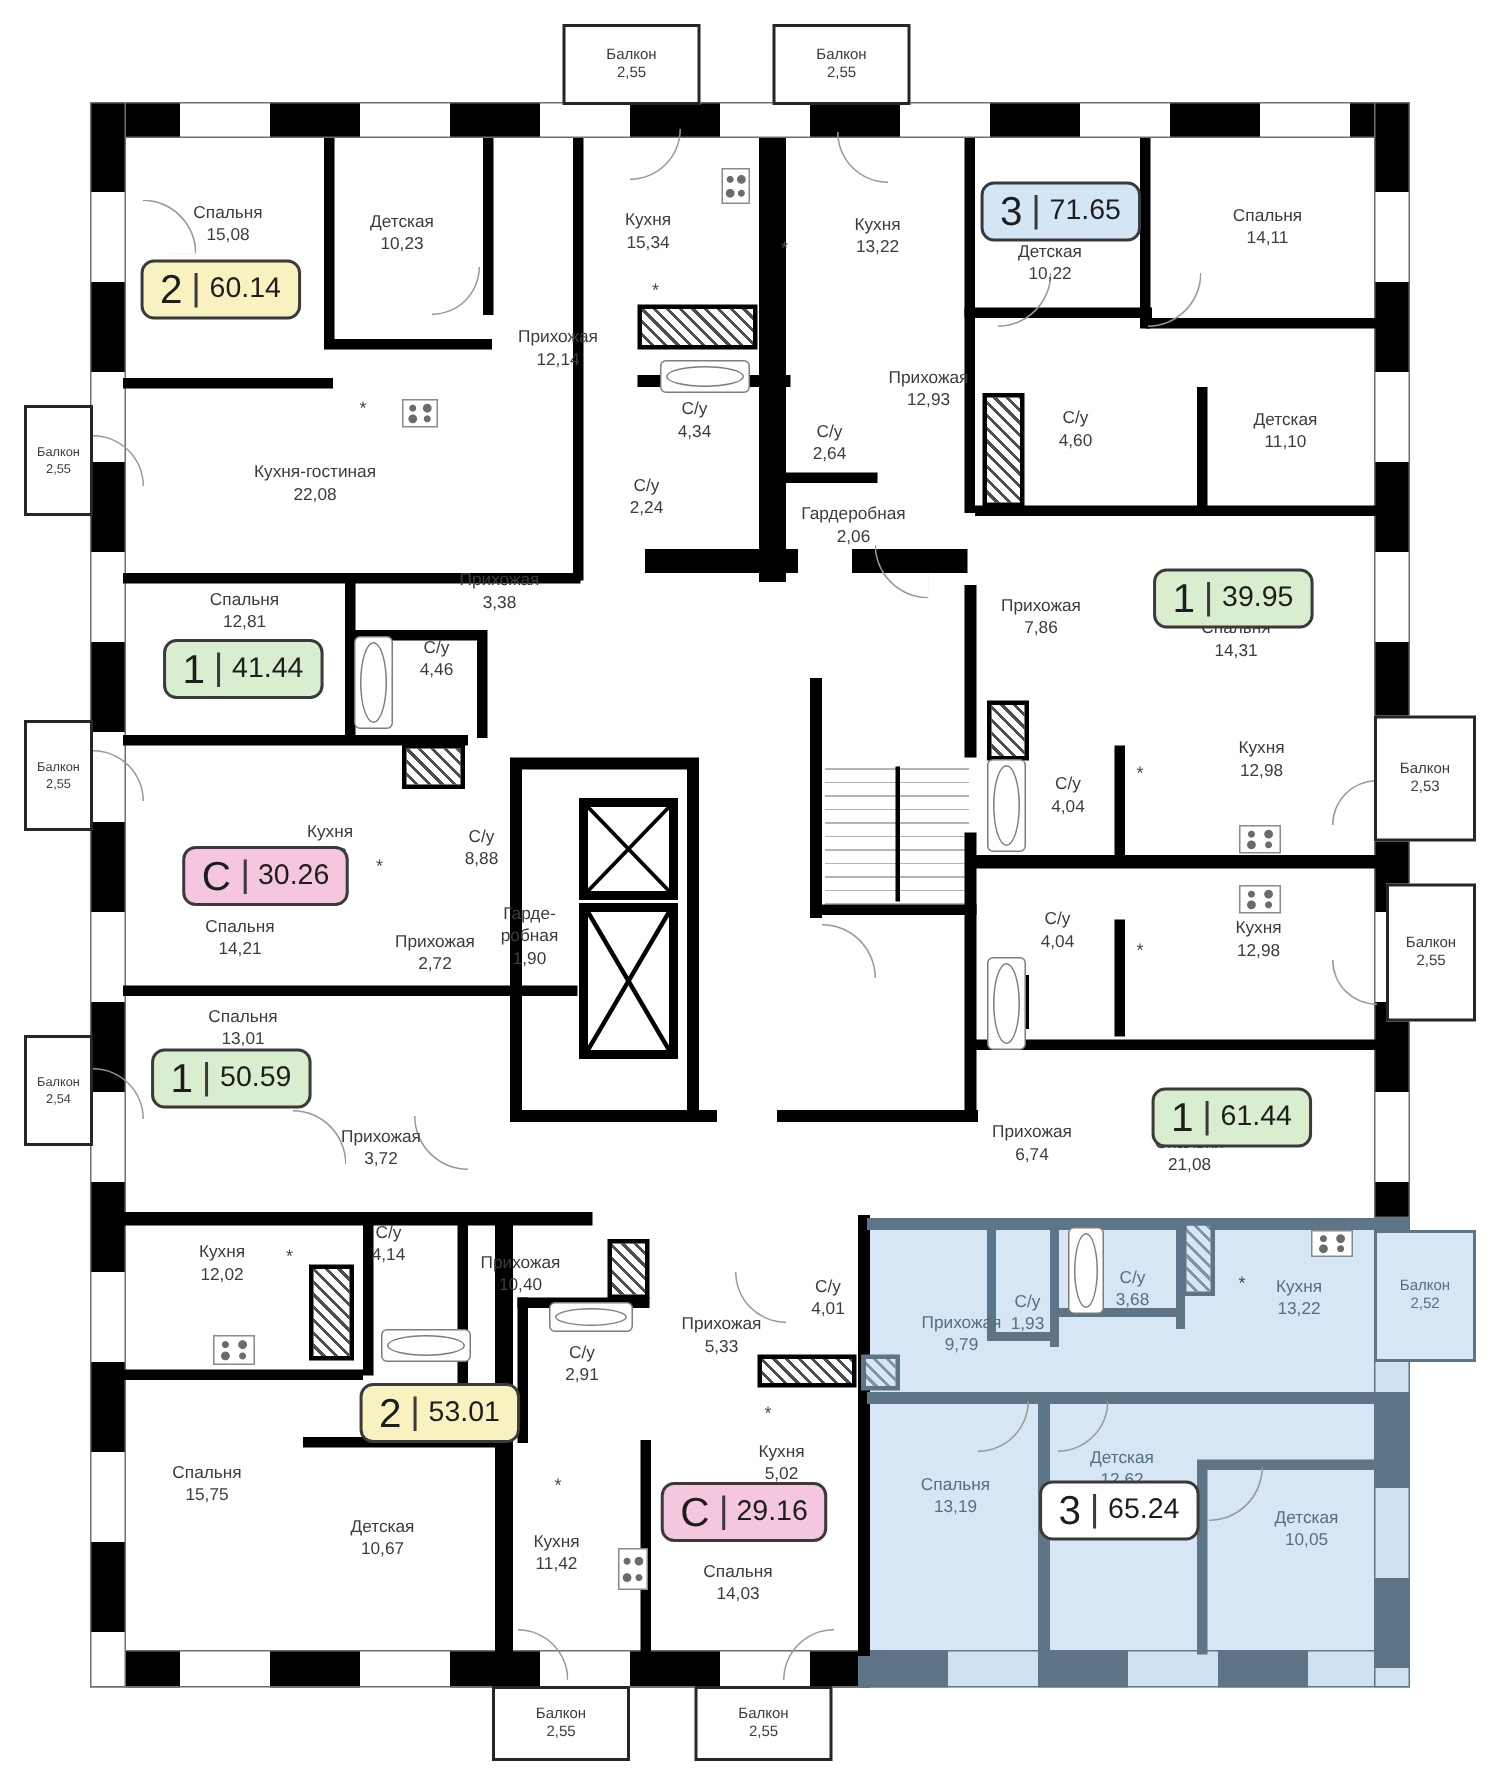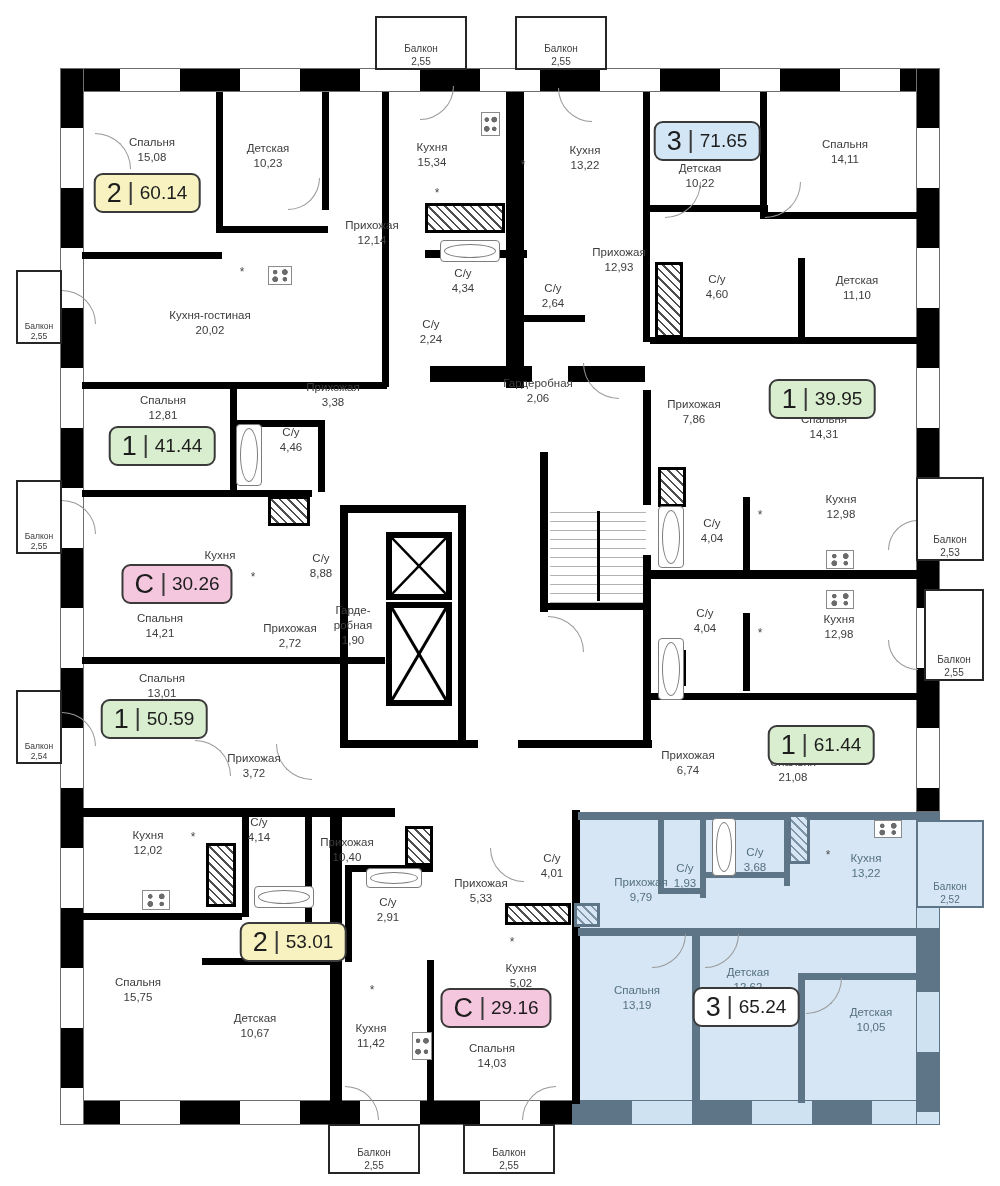--- a/index.html
+++ b/index.html
@@ -15,21 +15,21 @@
   .hatch{position:absolute;border:3px solid #000;background:repeating-linear-gradient(45deg,#fff 0 4px,#4e4e4e 4px 6px);box-sizing:border-box;}
   .hatch.blue{border-color:#5E7487;background:repeating-linear-gradient(45deg,#d6e6f4 0 4px,#7f95a7 4px 6px);}
   .bluefill{position:absolute;background:#D6E6F4;}
   
   .room{position:absolute;transform:translate(-50%,-50%);text-align:center;color:#3c3c3c;
         font-size:11.5px;line-height:1.3;white-space:nowrap;}
   .room.blue{color:#54707f;}
   .room.narrow{white-space:normal;width:62px;}
   .room .ar{display:block;}
   .balcony{position:absolute;border:2px solid #262626;background:#fff;display:flex;flex-direction:column;
-        align-items:center;justify-content:flex-end;color:#3c3c3c;font-size:10px;line-height:1.25;text-align:center;box-sizing:border-box;}
+        align-items:center;justify-content:center;color:#3c3c3c;font-size:10px;line-height:1.25;text-align:center;box-sizing:border-box;}
   .balcony.small{font-size:8.5px;}
   .balcony.blue{background:#D6E6F4;border-color:#5E7487;color:#54707f;}
   .badge{position:absolute;transform:translate(-50%,-50%);display:flex;align-items:center;
         border:2px solid #3a3a3a;border-radius:9px;background:#fff;height:36px;padding:0 11px;color:#1d1d1d;}
   .badge .num{font-size:27px;font-weight:400;}
   .badge .sep{width:2px;height:23px;background:#3a3a3a;margin:0 8px;}
   .badge .ar{font-size:19px;}
   
   .door{position:absolute;box-sizing:border-box;}
   .door.br{border-right:1.5px solid #989898;border-bottom:1.5px solid #989898;border-bottom-right-radius:100%;}
@@ -202,23 +202,23 @@
     <div class="room" style="left: 432px; top: 155px;"><span>Кухня</span><span class="ar">15,34</span></div>
     <div class="room" style="left: 585px; top: 158px;"><span>Кухня</span><span class="ar">13,22</span></div>
     <div class="room" style="left: 700px; top: 176px;"><span>Детская</span><span class="ar">10,22</span></div>
     <div class="room" style="left: 845px; top: 152px;"><span>Спальня</span><span class="ar">14,11</span></div>
     <div class="room" style="left: 372px; top: 233px;"><span>Прихожая</span><span class="ar">12,14</span></div>
     <div class="room" style="left: 463px; top: 281px;"><span>С/у</span><span class="ar">4,34</span></div>
     <div class="room" style="left: 553px; top: 296px;"><span>С/у</span><span class="ar">2,64</span></div>
     <div class="room" style="left: 619px; top: 260px;"><span>Прихожая</span><span class="ar">12,93</span></div>
     <div class="room" style="left: 717px; top: 287px;"><span>С/у</span><span class="ar">4,60</span></div>
     <div class="room" style="left: 857px; top: 288px;"><span>Детская</span><span class="ar">11,10</span></div>
-    <div class="room" style="left: 210px; top: 323px;"><span>Кухня-гостиная</span><span class="ar">20,02</span></div>
+    <div class="room" style="left: 210px; top: 323px;"><span>Кухня-гостиная</span><span class="ar">22,08</span></div>
     <div class="room" style="left: 431px; top: 332px;"><span>С/у</span><span class="ar">2,24</span></div>
-    <div class="room" style="left: 538px; top: 351px; margin-top: 40px;"><span>Гардеробная</span><span class="ar">2,06</span></div>
+    <div class="room" style="left: 569px; top: 351px;"><span>Гардеробная</span><span class="ar">2,06</span></div>
     <div class="room" style="left: 333px; top: 395px;"><span>Прихожая</span><span class="ar">3,38</span></div>
     <div class="room" style="left: 163px; top: 408px;"><span>Спальня</span><span class="ar">12,81</span></div>
     <div class="room" style="left: 291px; top: 440px;"><span>С/у</span><span class="ar">4,46</span></div>
     <div class="room" style="left: 694px; top: 412px;"><span>Прихожая</span><span class="ar">7,86</span></div>
     <div class="room" style="left: 824px; top: 427px;"><span>Спальня</span><span class="ar">14,31</span></div>
     <div class="room" style="left: 220px; top: 563px;"><span>Кухня</span><span class="ar">5,88</span></div>
     <div class="room" style="left: 321px; top: 566px;"><span>С/у</span><span class="ar">8,88</span></div>
     <div class="room" style="left: 841px; top: 507px;"><span>Кухня</span><span class="ar">12,98</span></div>
     <div class="room" style="left: 712px; top: 531px;"><span>С/у</span><span class="ar">4,04</span></div>
     <div class="room" style="left: 160px; top: 626px;"><span>Спальня</span><span class="ar">14,21</span></div>

